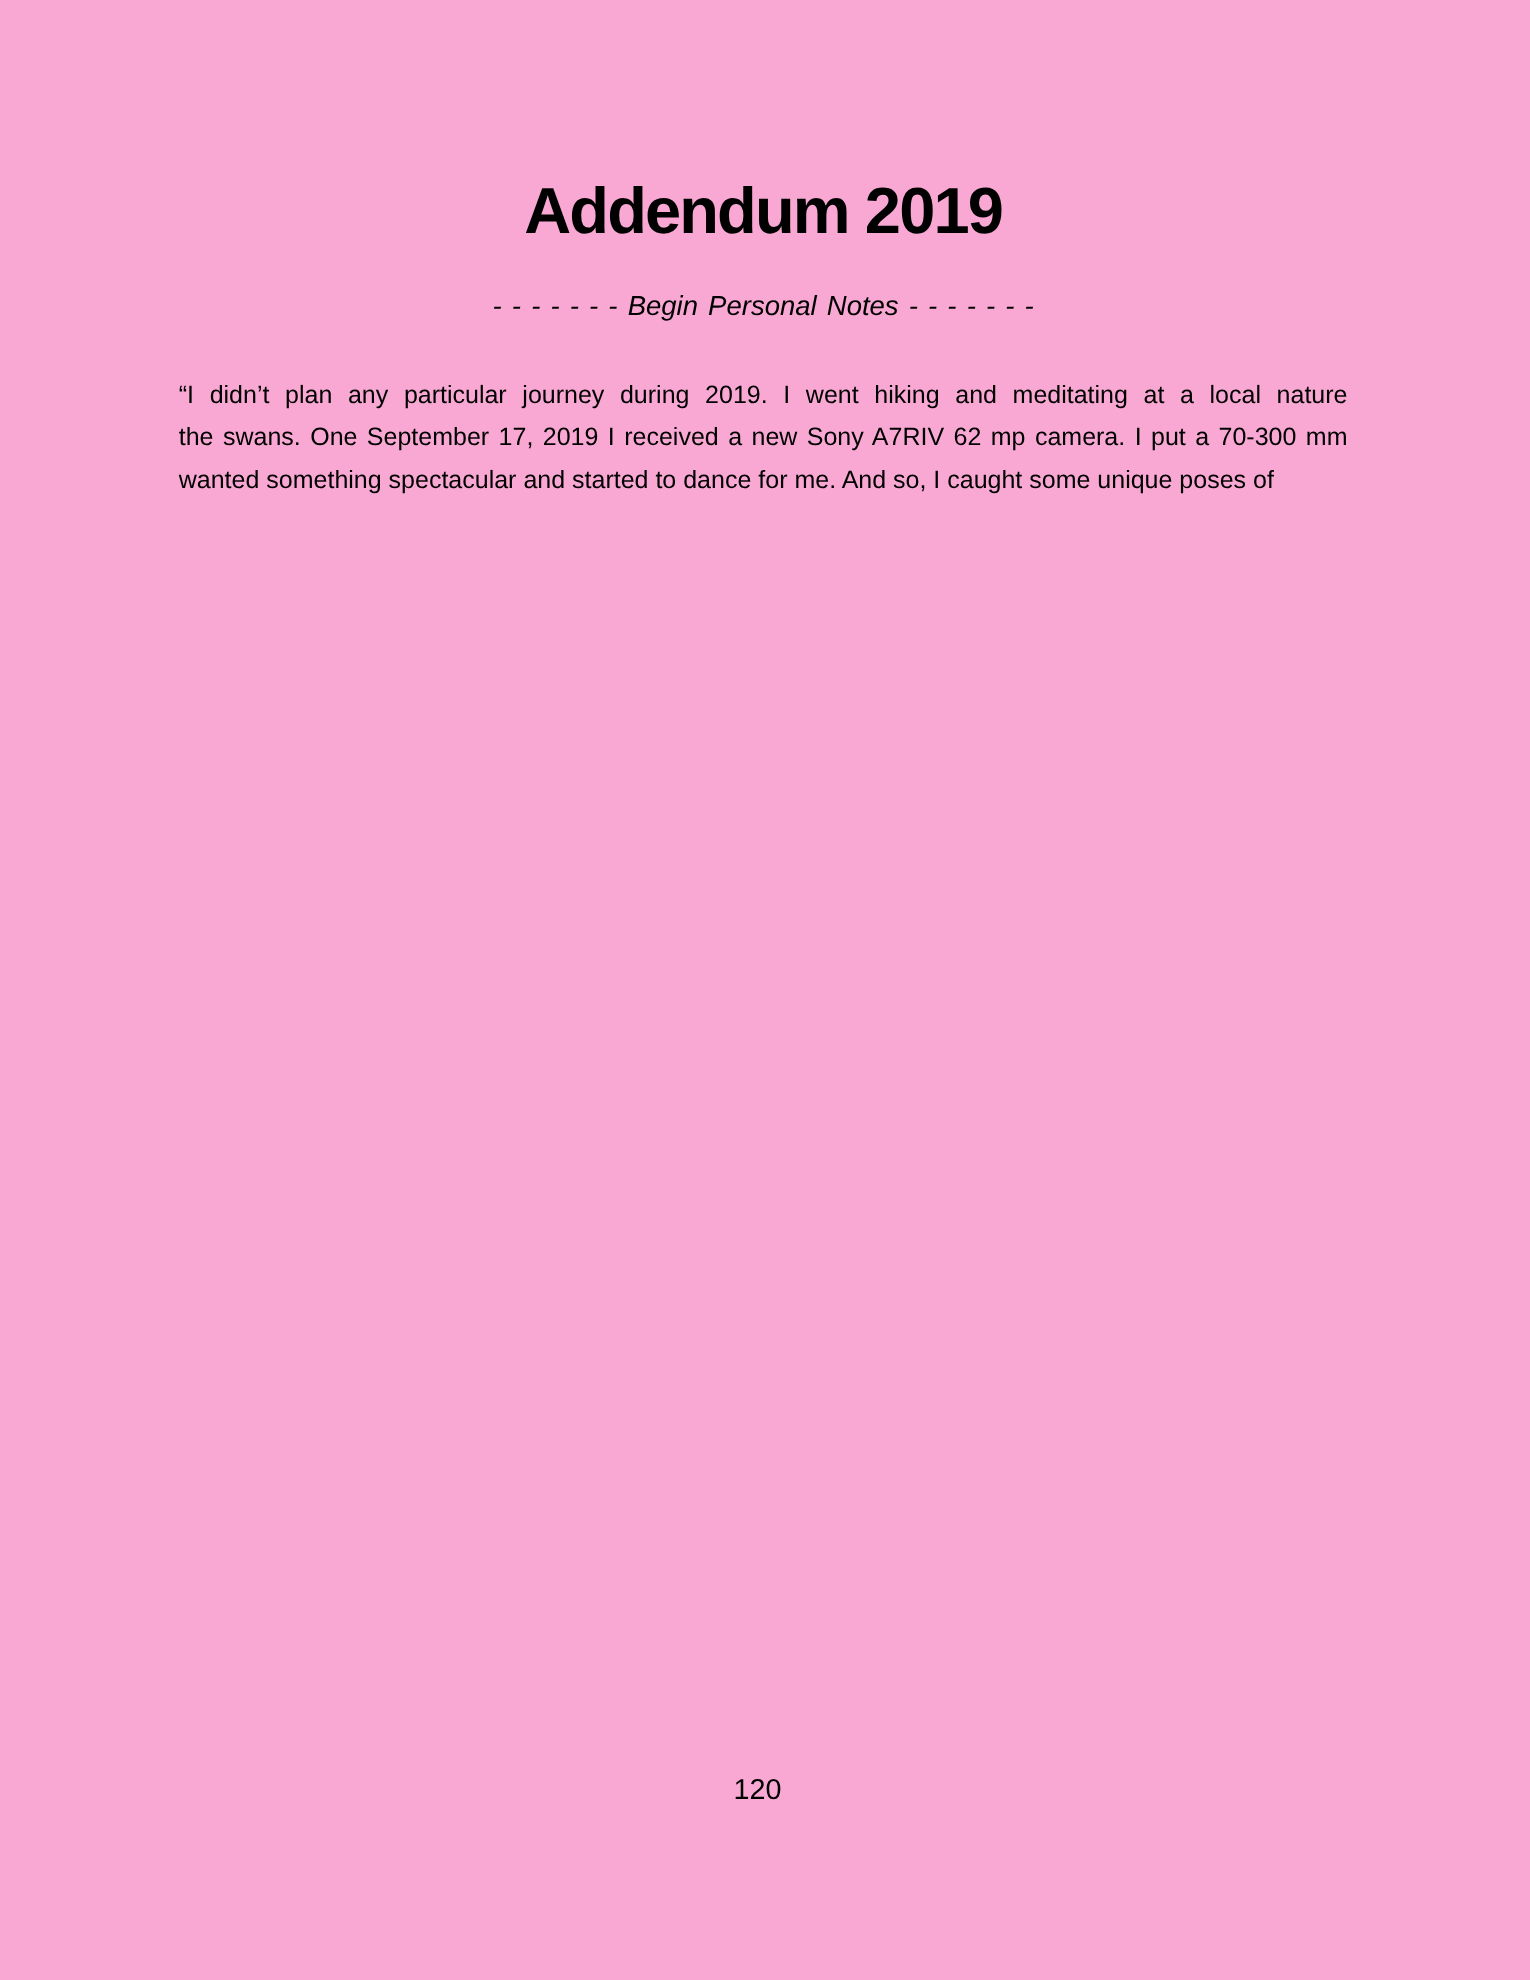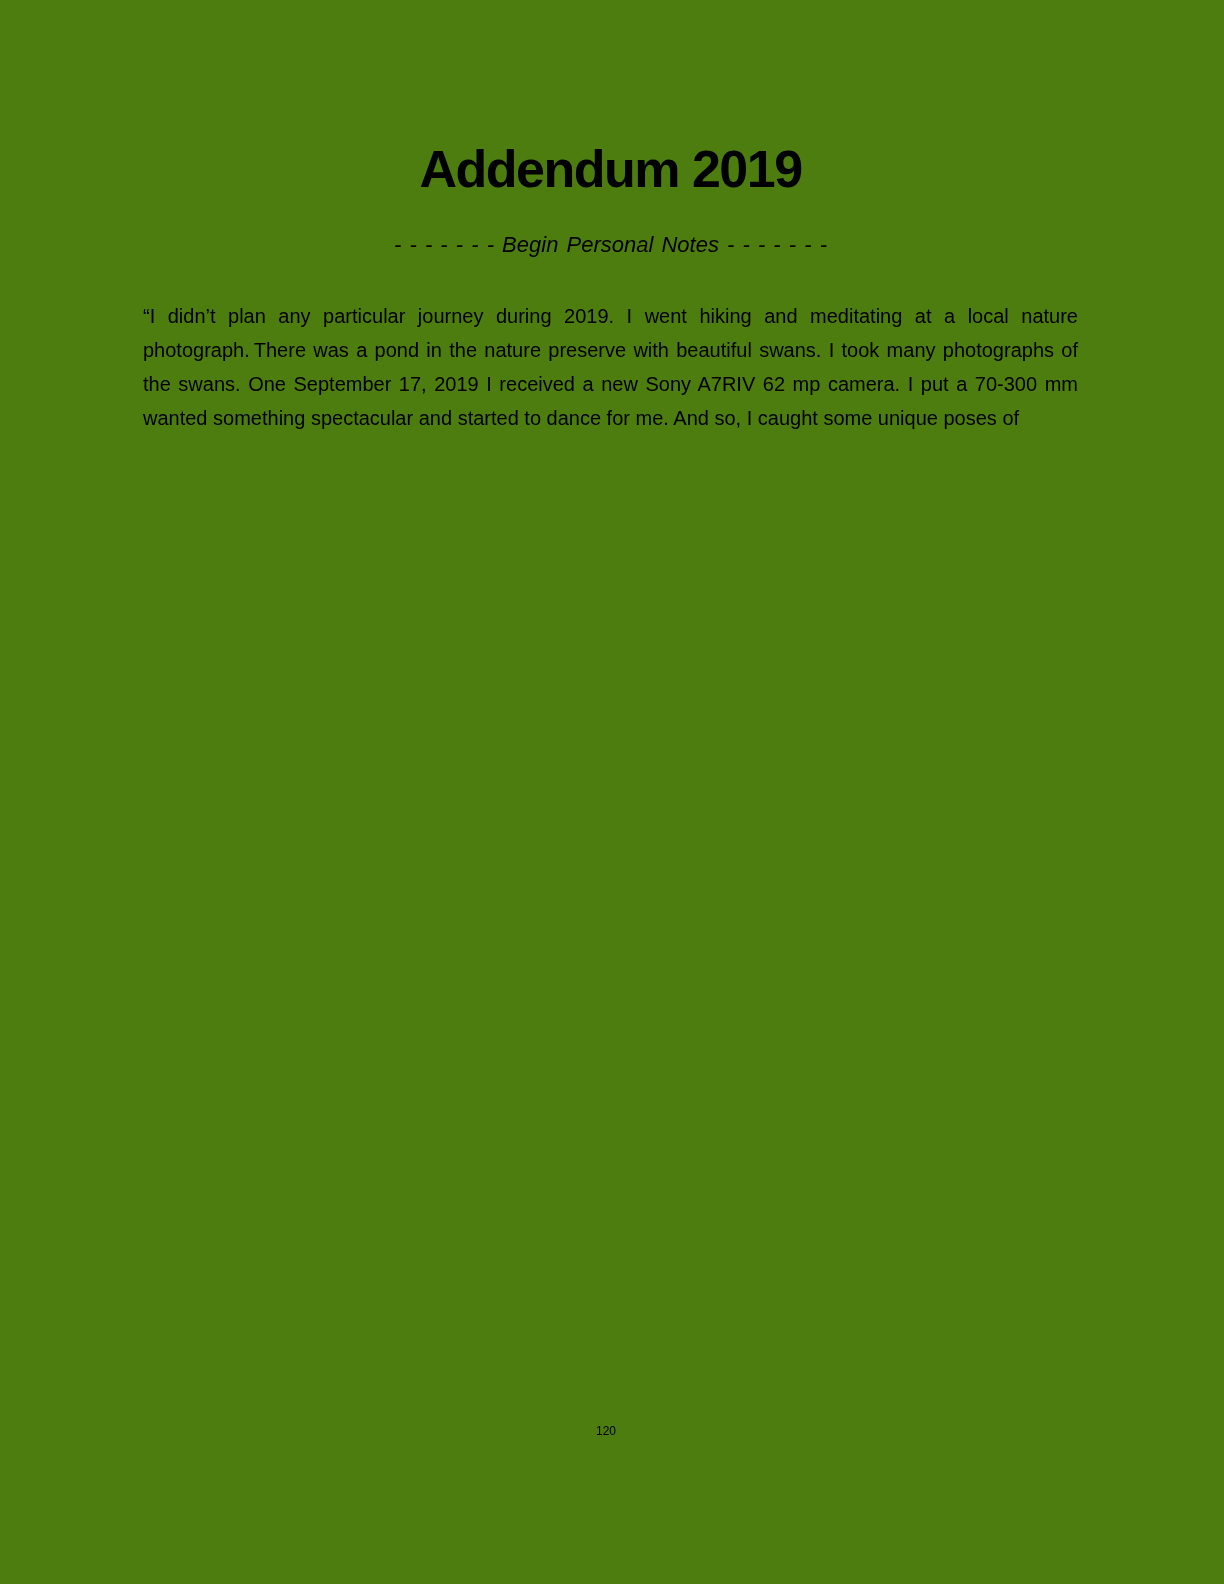--- a/index.html
+++ b/index.html
@@ -10,21 +10,21 @@
   body {
     width: 1224px;
     height: 1584px;
     font-family: "Liberation Sans", sans-serif;
     color: #0a0a0a;
   }
   .page {
     position: relative;
     width: 1224px;
     height: 1584px;
-    background: #4d7c0f;
+    background: #f9a8d4;
     overflow: hidden;
   }
   .title {
     position: absolute;
     top: 141px;
     left: 143px;
     width: 935px;
     margin: 0;
     text-align: center;
     font-size: 52px;
@@ -63,37 +63,36 @@
   .para-line:last-child {
     text-align: left;
     text-align-last: left;
   }
   .page-number {
     position: absolute;
     top: 1419px;
     left: 0;
     width: 1212px;
     text-align: center;
-    font-size: 12px;
+    font-size: 23px;
     line-height: 24px;
     color: #000000;
   }
 </style>
 </head>
 <body>
 
 <div class="page">
 
   <h1 class="title">Addendum 2019</h1>
 
   <div class="separator begin">- - - - - - - Begin Personal Notes - - - - - - -</div>
 
   <div class="notes">
     <div class="para-line">“I didn’t plan any particular journey during 2019. I went hiking and meditating at a local nature</div>
-    <div class="para-line">photograph. There was a pond in the nature preserve with beautiful swans. I took many photographs of</div>
     <div class="para-line">the swans. One September 17, 2019 I received a new Sony A7RIV 62 mp camera. I put a 70-300 mm</div>
     <div class="para-line">wanted something spectacular and started to dance for me. And so, I caught some unique poses of</div>
   </div>
 
 
   <div class="page-number">120</div>
 
 </div>
 
 </body></html>

